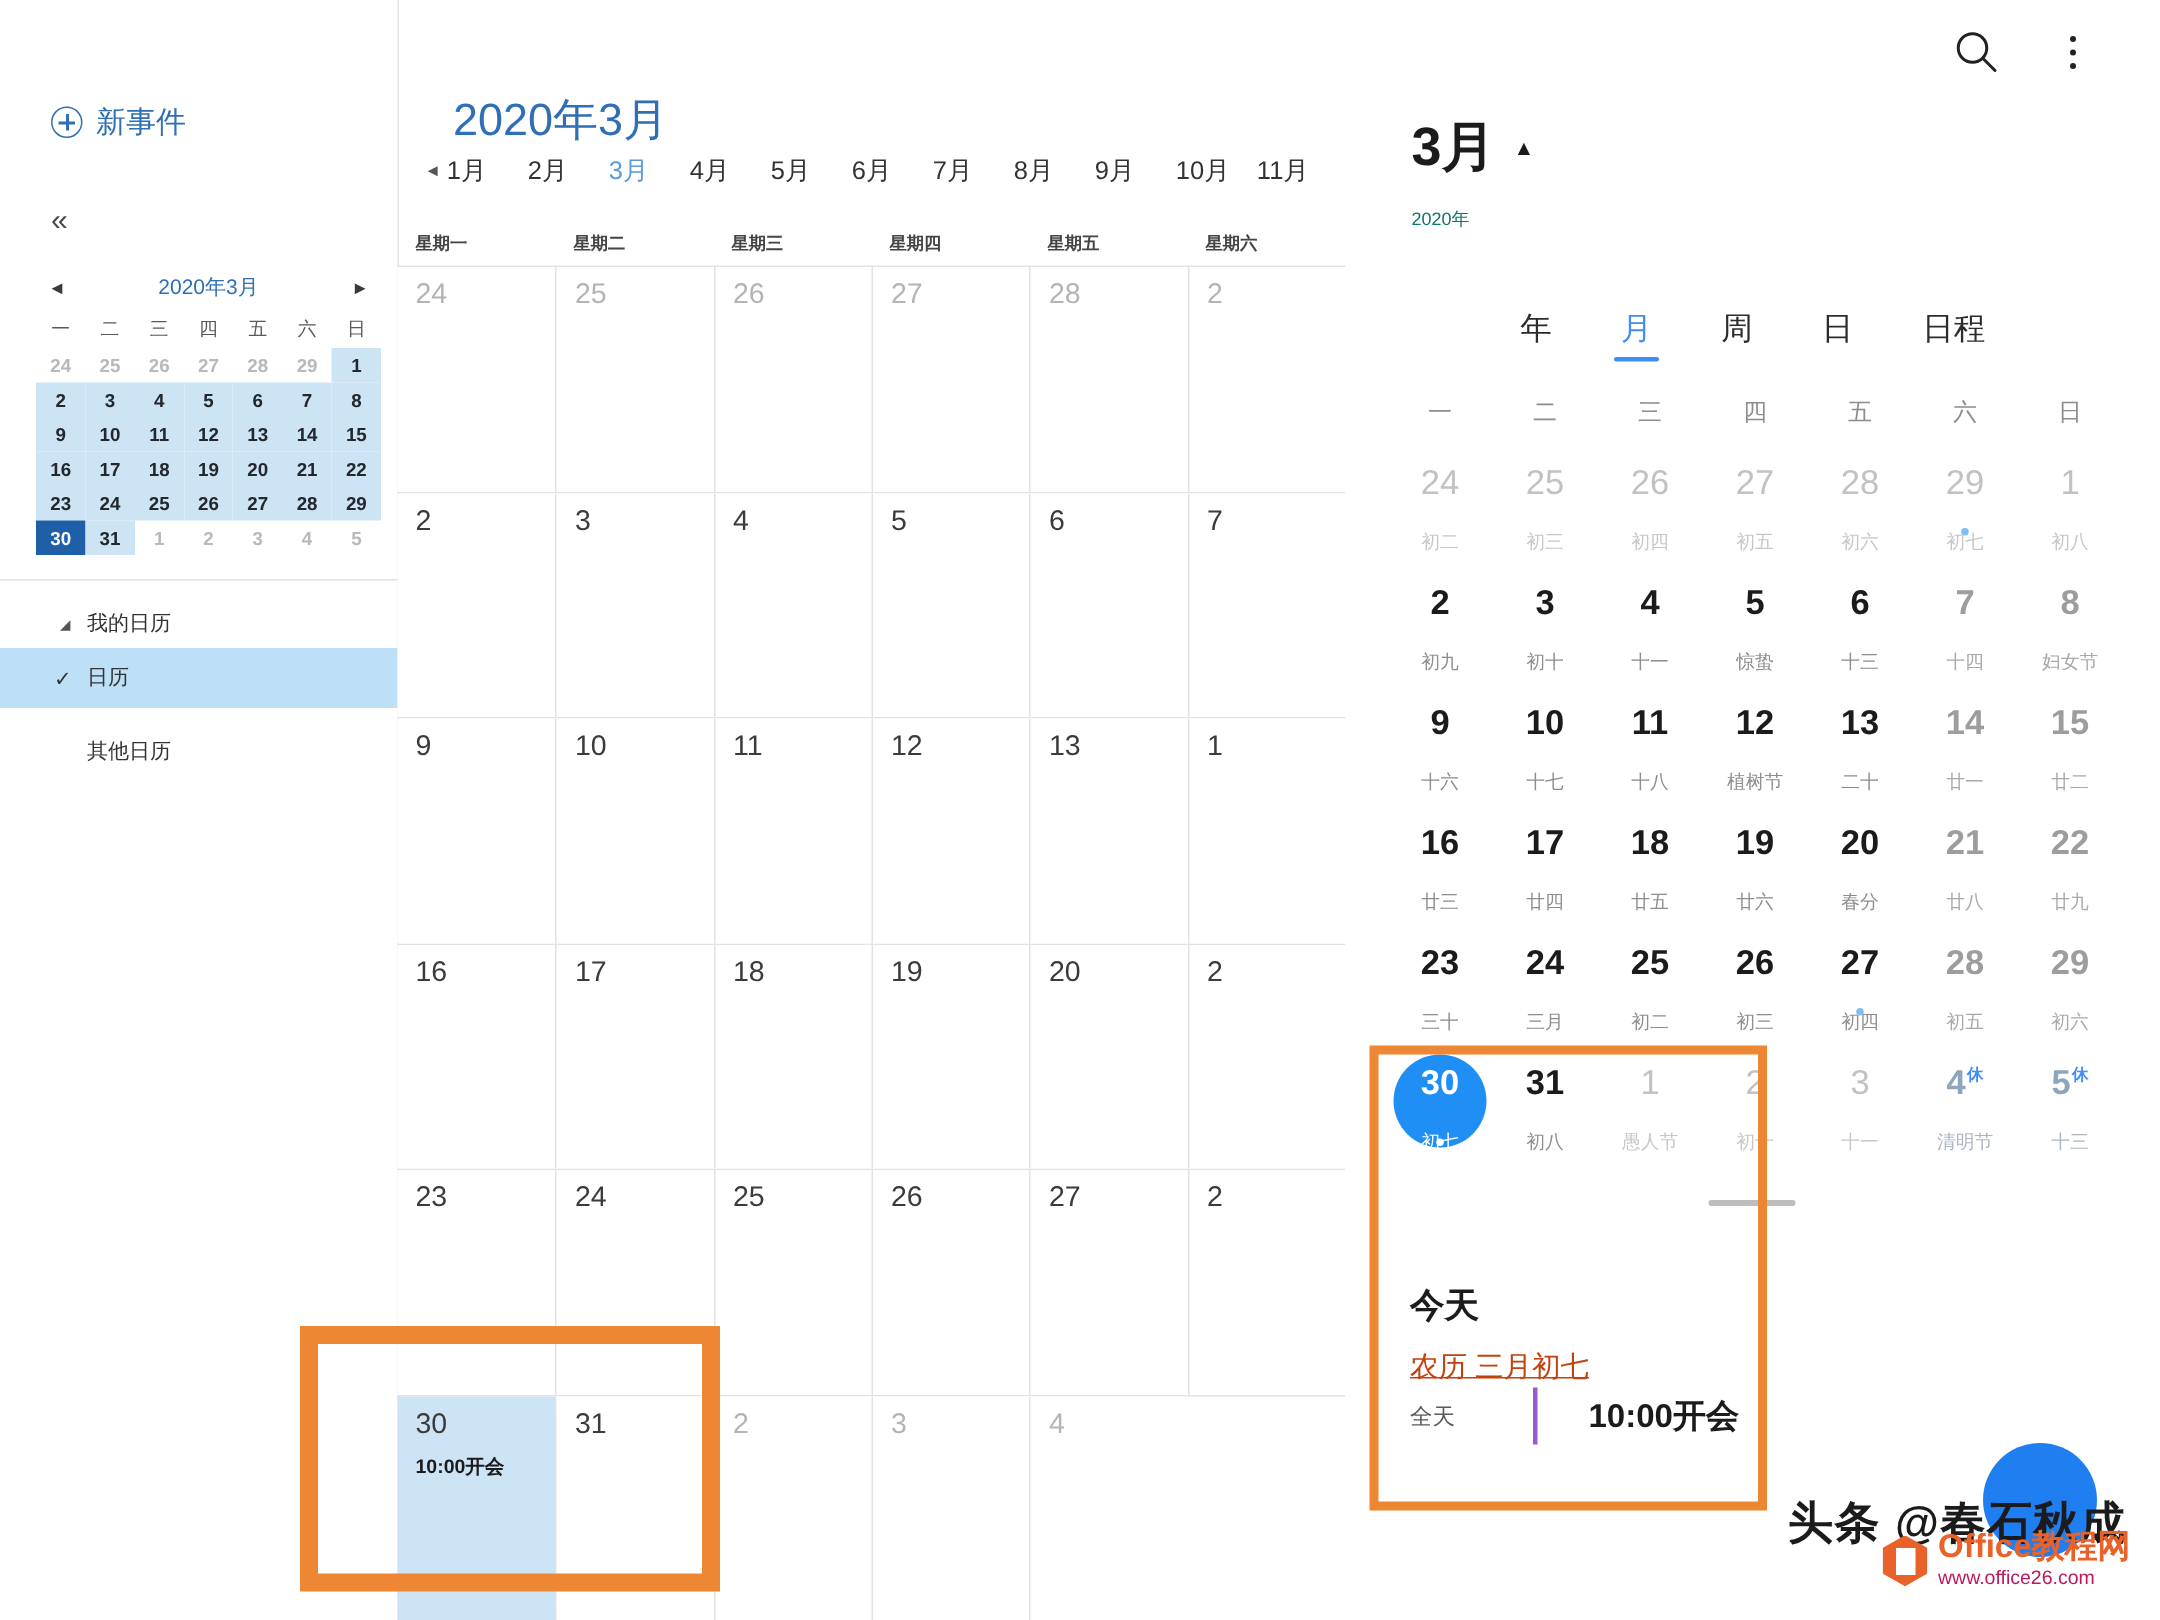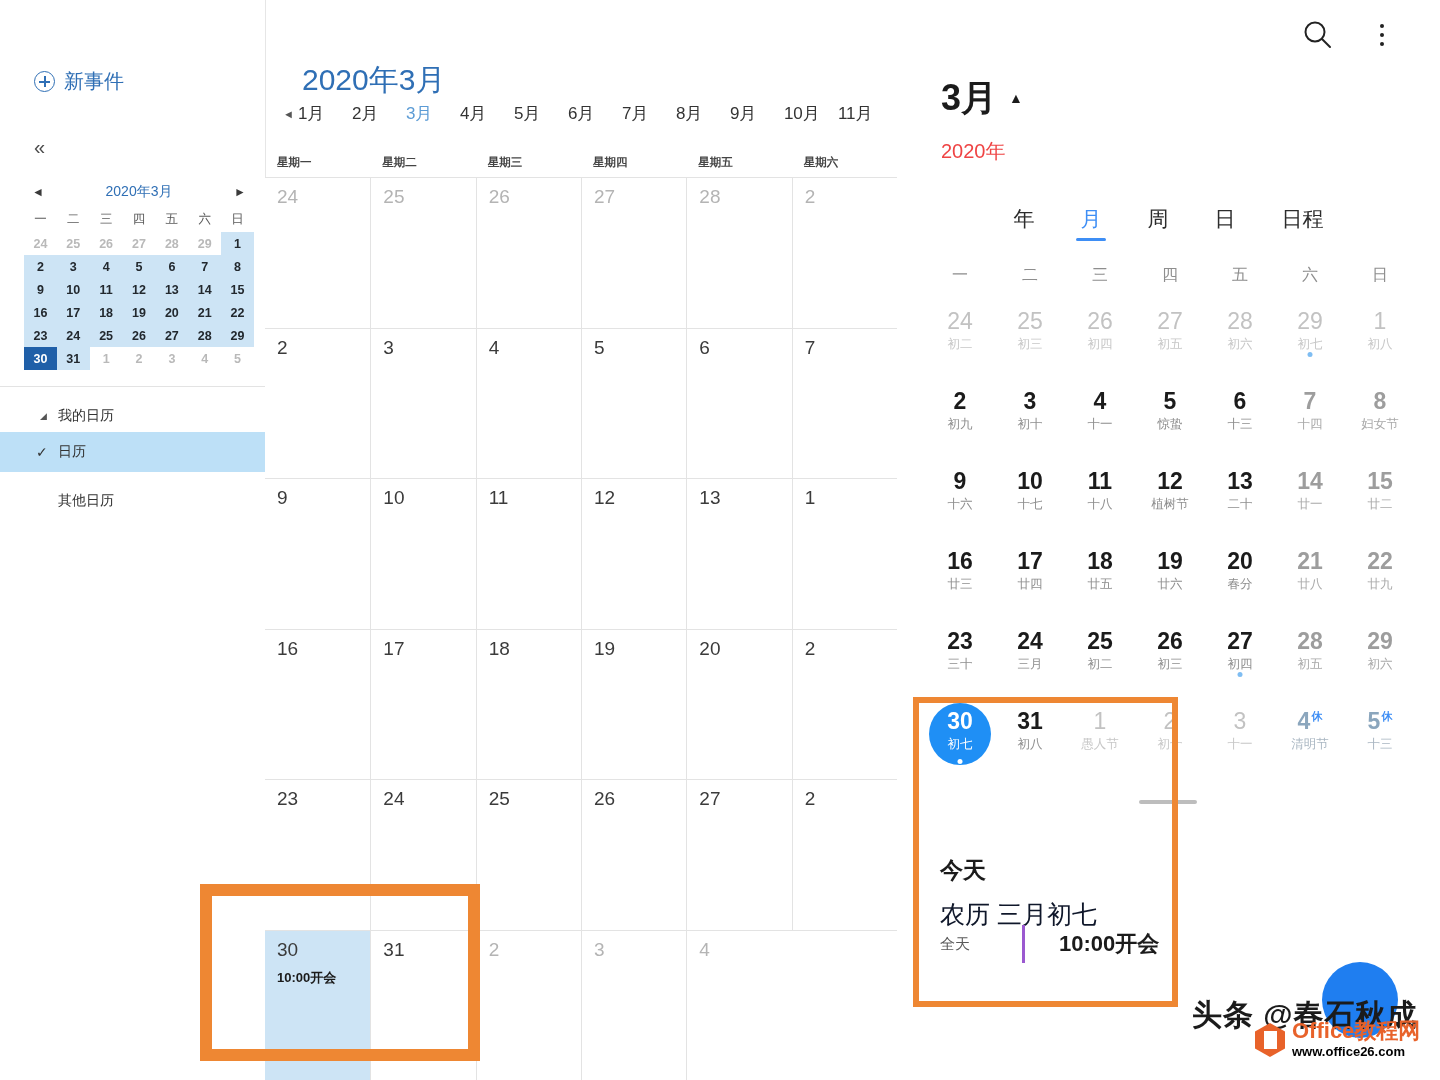--- a/index.html
+++ b/index.html
@@ -78,68 +78,68 @@
   
   .phone { position:absolute; left:897px; top:0; width:543px; height:1080px; background:#fff; }
   .ph-search { position:absolute; left:404px; top:18px; width:34px; height:34px; cursor:pointer; }
   .ph-search svg { width:34px; height:34px; }
   .ph-more { position:absolute; left:472px; top:18px; width:26px; height:34px; display:flex; flex-direction:column; align-items:center; justify-content:center; gap:5px; cursor:pointer;}
   .ph-more i { width:4px; height:4px; background:#222; border-radius:50%; display:block; }
 
   .ph-month { position:absolute; left:44px; top:80px; display:flex; align-items:flex-start; gap:12px;}
   .ph-month .m { font-size:36px; font-weight:bold; color:#1b1b1b; line-height:1; }
   .ph-month .caret { font-size:14px; color:#1b1b1b; margin-top:10px; }
-  .ph-year { position:absolute; left:44px; top:138px; font-size:20px; color:#ef4444; }
+  .ph-year { position:absolute; left:44px; top:138px; font-size:12px; color:#0f766e; }
 
   .ph-tabs { position:absolute; left:0; top:205px; width:543px; display:flex; justify-content:center; gap:46px; }
   .ph-tab { font-size:21px; color:#2c2c2c; position:relative; padding-bottom:8px; cursor:pointer; }
   .ph-tab.active { color:#3e8ef5; }
   .ph-tab.active:after { content:""; position:absolute; left:50%; transform:translateX(-50%); bottom:0; width:30px; height:3px; background:#3e8ef5; border-radius:2px;}
 
   .ph-dow { position:absolute; left:28px; top:265px; width:490px; display:grid; grid-template-columns:repeat(7,1fr); }
   .ph-dow span { text-align:center; font-size:16px; color:#8e8e8e; }
 
   .ph-grid { position:absolute; left:28px; top:305px; width:490px; display:grid; grid-template-columns:repeat(7,1fr); grid-auto-rows:80px; }
   .ph-cell { position:relative; display:flex; flex-direction:column; align-items:center; justify-content:flex-start; padding-top:4px; }
   .ph-cell .num { font-size:23px; font-weight:bold; color:#1b1b1b; line-height:1.05; position:relative; }
-  .ph-cell .lun { font-size:12.5px; color:#8e8e8e; margin-top:3px; }
+  .ph-cell .lun { font-size:12.5px; color:#8e8e8e; margin-top:20px; }
   .ph-cell.dim .num { color:#c2c2c2; font-weight:normal; }
   .ph-cell.dim .lun { color:#c7c7c7; }
   .ph-cell.weekend .num { color:#9d9d9d; }
   .ph-cell.weekend .lun { color:#a9a9a9; }
   .ph-cell .dot { position:absolute; left:50%; transform:translateX(-50%); top:47px; width:5px; height:5px; border-radius:50%; background:#7fbdf2; }
   .ph-cell.today .bubble { position:absolute; left:50%; top:-2px; transform:translateX(-50%); width:62px; height:62px; border-radius:50%; background:#1f8ff5; z-index:0;}
   .ph-cell.today .num, .ph-cell.today .lun { position:relative; z-index:1; color:#fff; }
   .ph-cell.today .dot { background:#fff; top:54px; z-index:2; }
   .ph-cell.holiday .num { color:#8ba6bd; }
   .ph-cell.holiday .lun { color:#a9b6c2; }
   .xiu { font-size:11px; color:#3e8ef5; vertical-align:super; margin-left:1px; font-weight:bold;}
 
   .ph-handle { position:absolute; left:242px; top:800px; width:58px; height:4px; background:#bdbdbd; border-radius:2px;}
 
   .ph-today-row { position:absolute; left:940px; top:855px; display:flex; align-items:baseline; gap:12px;flex-direction:column; }
   .ph-today-row .t1 { font-size:23px; font-weight:bold; color:#1b1b1b; }
-  .ph-today-row .t2 { font-size:25px; color:#0f172a; }
+  .ph-today-row .t2 { font-size:19px; color:#c2410c;text-decoration:underline; }
 
   .ph-event-row { position:absolute; left:940px; top:925px; display:flex; align-items:center;gap:10px; }
   .ph-event-row .allday { font-size:15px; color:#5a5a5a; width:64px; }
   .ph-event-row .bar { width:3px; height:38px; background:#9b59d0; margin:0 24px 0 8px; }
   .ph-event-row .etitle { font-size:22px; font-weight:bold; color:#1b1b1b; }
 
   
   .anno-right { position:absolute; left:913px; top:697px; width:265px; height:310px; border:6px solid #ee8733; }
 
   
   .wm-toutiao { position:absolute; left:1192px; top:995px; font-size:30px; font-weight:bold; color:#1b1b1b; letter-spacing:1px; white-space:nowrap; }
   .wm-blue-circle { position:absolute; left:1322px; top:962px; width:76px; height:76px; border-radius:50%; background:#1f7ef0; }
   .wm-office { position:absolute; left:1255px; top:1020px; display:flex; align-items:center; gap:7px; }
   .wm-office .hex { width:30px; height:34px; background:#e8622a; clip-path:polygon(50% 0,100% 25%,100% 75%,50% 100%,0 75%,0 25%); position:relative;}
   .wm-office .hex:after { content:""; position:absolute; left:9px; top:8px; width:13px; height:18px; background:#fff; }
   .wm-office .otxt { font-size:22px; font-weight:bold; color:#e8622a; line-height:1; }
-  .wm-office .ourl { font-size:13px; font-weight:bold; color:#000000; }
+  .wm-office .ourl { font-size:13px; font-weight:normal; color:#be185d; }
 </style>
 </head>
 <body>
 
 <div id="root">
 
   <div class="owa">
 
 
     <div class="new-event">

